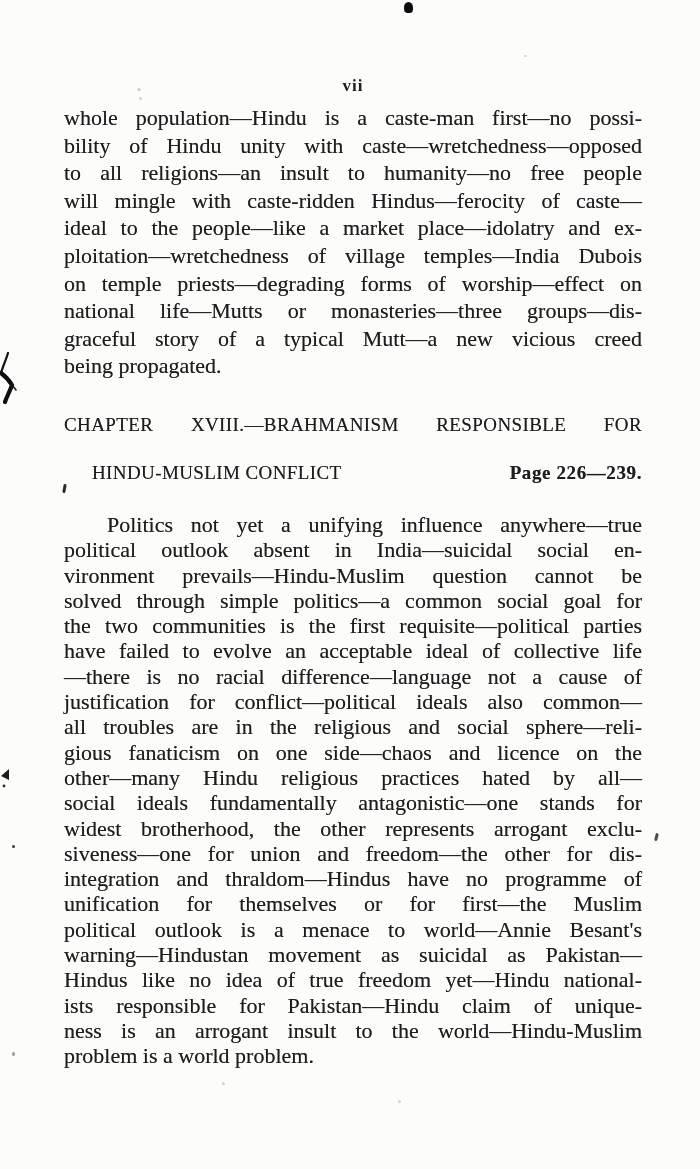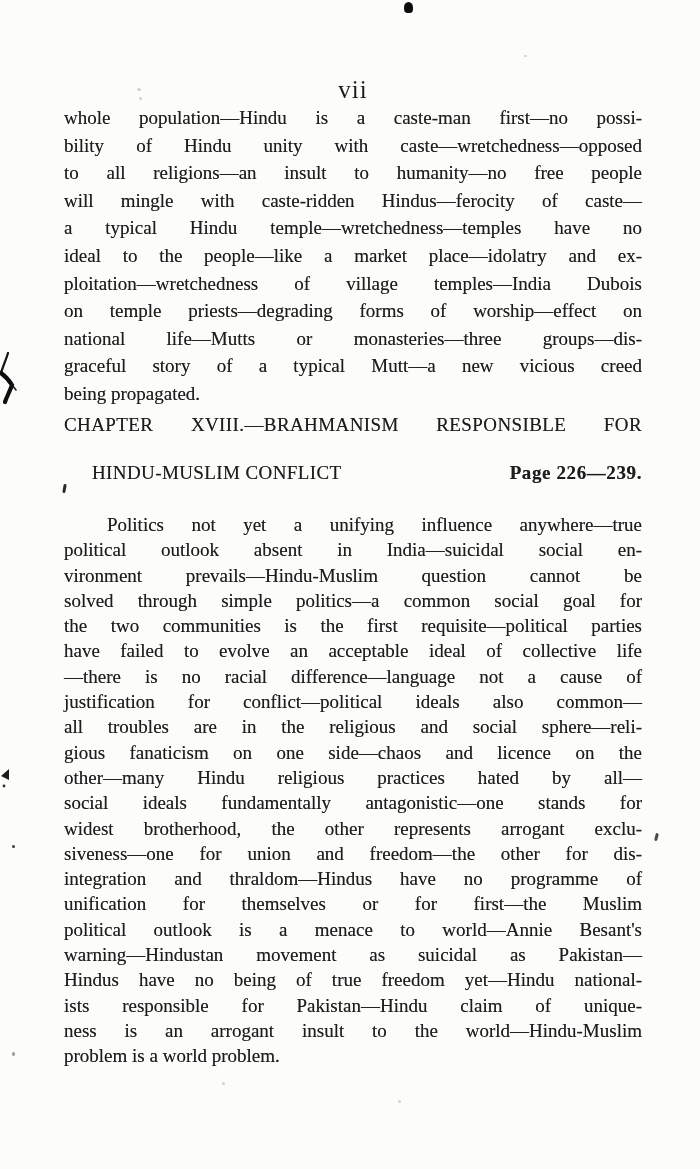--- a/index.html
+++ b/index.html
@@ -12,27 +12,28 @@
     margin: 0 auto;
     background: #fcfcfa;
     overflow: hidden;
     font-family: "Liberation Serif", "DejaVu Serif", serif;
     color: #1d1d1d;
   }
   .page-number {
     position: absolute;
     top: 76px; left: 64px; width: 578px;
     text-align: center;
-    font-size: 25px;
+    font-size: 17px;
     letter-spacing: 1px;
+    font-weight: bold;
   }
   .body-text {
     position: absolute;
     left: 64px; width: 578px;
-    font-size: 19px;
+    font-size: 22px;
     text-shadow: 0 0 0.4px rgba(20,20,20,0.55);
   }
   .para-1 { top: 104px;  line-height: 27.6px; }
   .para-2 { top: 512px;  line-height: 25.3px; }
   .tline {
     text-align: justify;
     text-align-last: justify;
     text-justify: inter-word;
     white-space: nowrap;
   }
@@ -99,21 +100,20 @@
 
 <div class="page">
 
   <div class="page-number">vii</div>
 
   <div class="body-text para-1">
       <div class="tline">whole population—Hindu is a caste-man first—no possi-</div>
       <div class="tline">bility of Hindu unity with caste—wretchedness—opposed</div>
       <div class="tline">to all religions—an insult to humanity—no free people</div>
       <div class="tline">will mingle with caste-ridden Hindus—ferocity of caste—</div>
-      <div class="tline">a typical Hindu temple—wretchedness—temples have no</div>
       <div class="tline">ideal to the people—like a market place—idolatry and ex-</div>
       <div class="tline">ploitation—wretchedness of village temples—India Dubois</div>
       <div class="tline">on temple priests—degrading forms of worship—effect on</div>
       <div class="tline">national life—Mutts or monasteries—three groups—dis-</div>
       <div class="tline">graceful story of a typical Mutt—a new vicious creed</div>
       <div class="tline">being propagated.</div>
     </div>
 
   <div class="chapter-heading">
     <div class="ch-line1">CHAPTER XVIII.—BRAHMANISM RESPONSIBLE FOR</div>
@@ -135,21 +135,21 @@
       <div class="tline">all troubles are in the religious and social sphere—reli-</div>
       <div class="tline">gious fanaticism on one side—chaos and licence on the</div>
       <div class="tline">other—many Hindu religious practices hated by all—</div>
       <div class="tline">social ideals fundamentally antagonistic—one stands for</div>
       <div class="tline">widest brotherhood, the other represents arrogant exclu-</div>
       <div class="tline">siveness—one for union and freedom—the other for dis-</div>
       <div class="tline">integration and thraldom—Hindus have no programme of</div>
       <div class="tline">unification for themselves or for first—the Muslim</div>
       <div class="tline">political outlook is a menace to world—Annie Besant's</div>
       <div class="tline">warning—Hindustan movement as suicidal as Pakistan—</div>
-      <div class="tline">Hindus have no being of true freedom yet—Hindu national-</div>
+      <div class="tline">Hindus like no idea of true freedom yet—Hindu national-</div>
       <div class="tline">ists responsible for Pakistan—Hindu claim of unique-</div>
       <div class="tline">ness is an arrogant insult to the world—Hindu-Muslim</div>
       <div class="tline">problem is a world problem.</div>
     </div>
 
   <div class="ink-dot-top"></div>
 
   <svg class="ink-blot-left" width="22" height="60" viewBox="0 0 22 60">
     <path d="M10,1 C8,8 5,14 3,21" stroke="#141414" stroke-width="2.2" fill="none" stroke-linecap="round"></path>
     <path d="M3,21 C7,24 11,28 14,33 C12,39 9,44 7,50" stroke="#0e0e0e" stroke-width="4.2" fill="none" stroke-linecap="round"></path>

